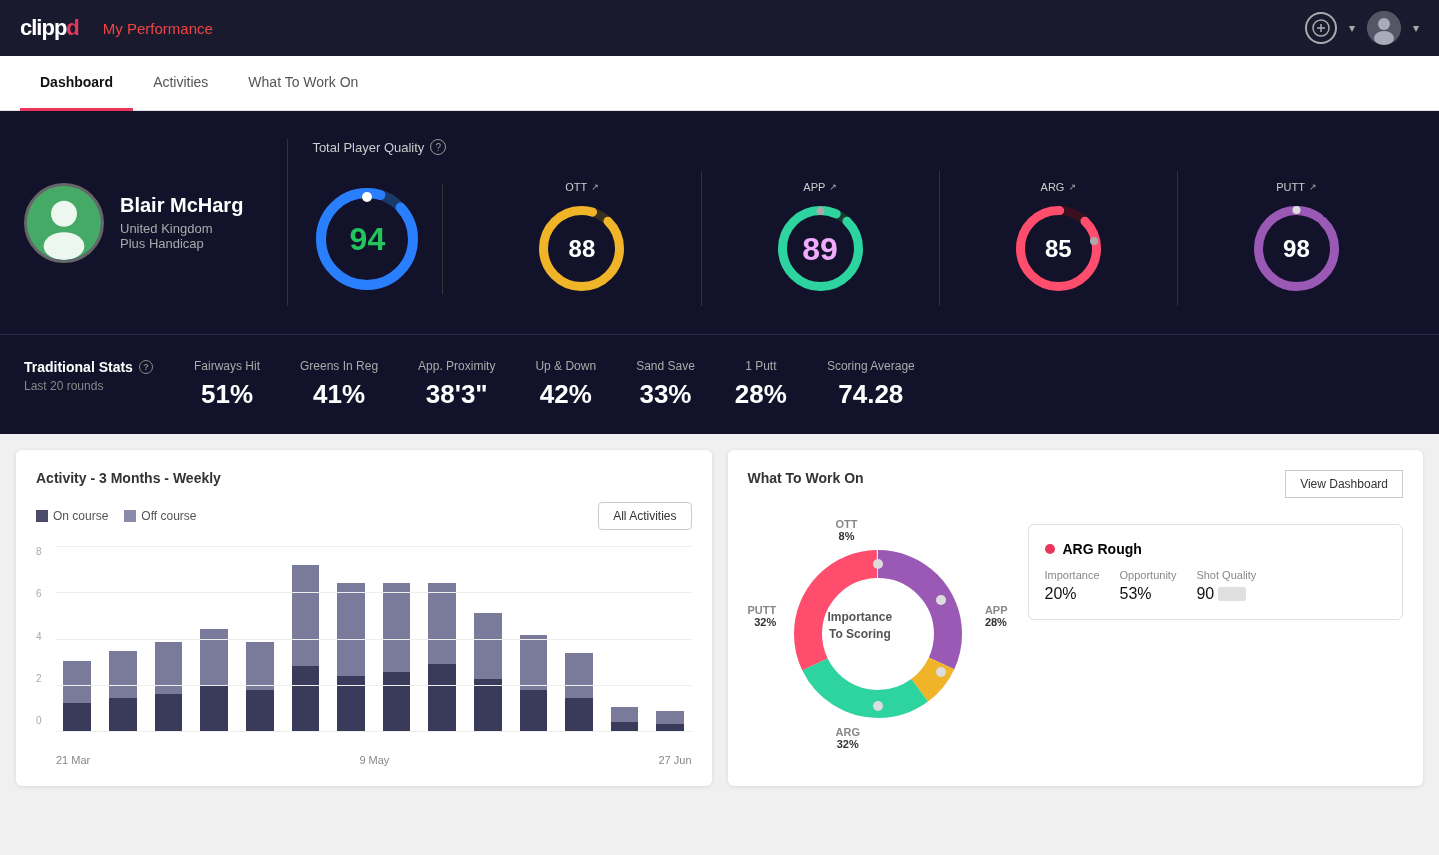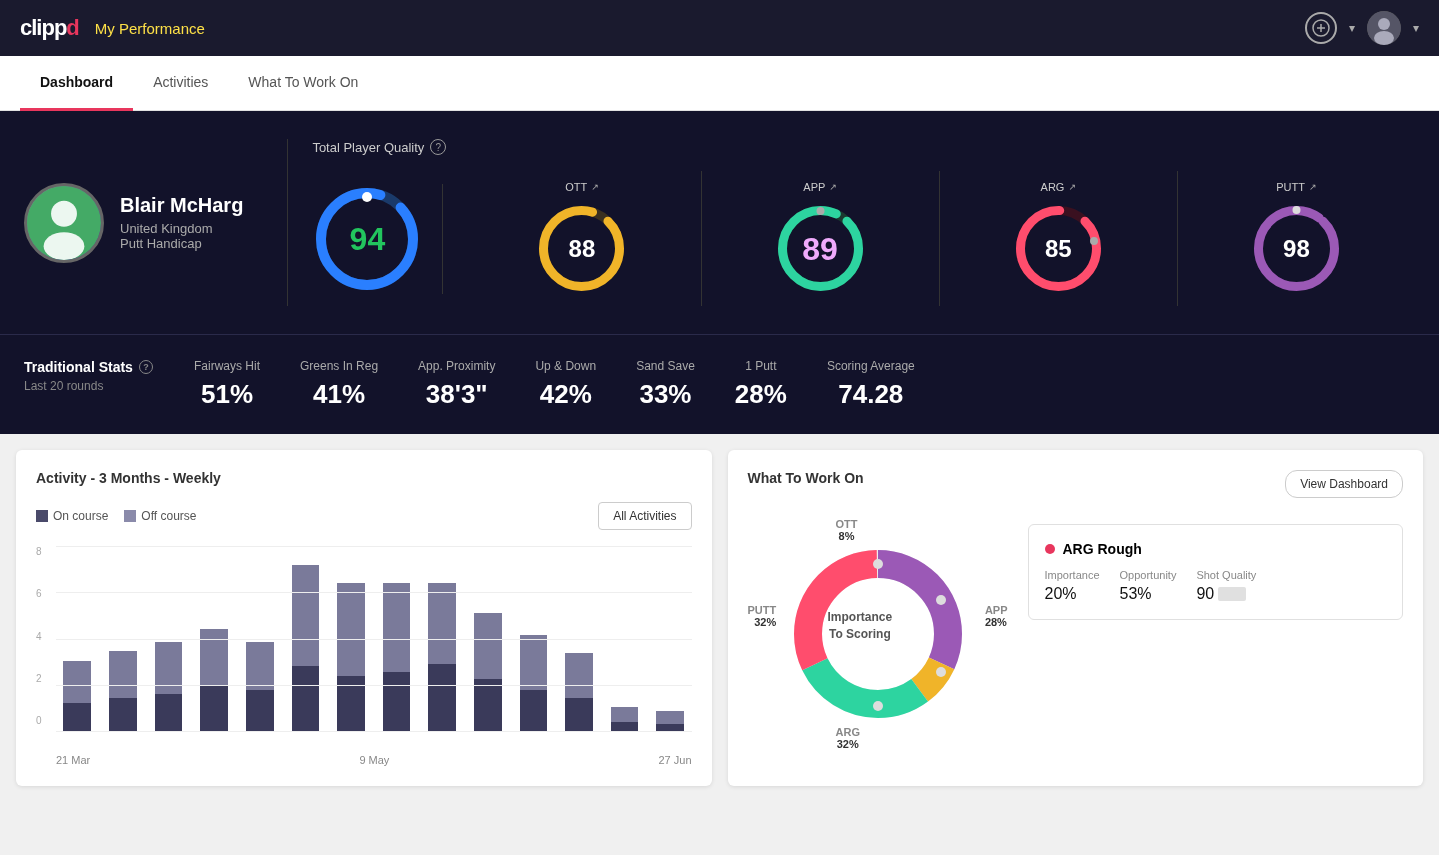--- a/index.html
+++ b/index.html
@@ -9,21 +9,21 @@
     .top-nav {
       background: #1a1a2e;
       display: flex;
       align-items: center;
       padding: 0 20px;
       height: 56px;
       justify-content: space-between;
     }
     .logo { color: #e8365d; font-size: 22px; font-weight: 700; letter-spacing: -1px; }
     .logo span { color: #fff; }
-    .nav-title { color: #fde047; font-size: 15px; margin-left: 16px; }
+    .nav-title { color: #ef4444; font-size: 15px; margin-left: 24px; }
     .nav-left { display: flex; align-items: center; }
     .nav-right { display: flex; align-items: center; gap: 12px; }
     .nav-add-btn { 
       width: 32px; height: 32px; border-radius: 50%; border: 2px solid #aaa; 
       color: #aaa; display: flex; align-items: center; justify-content: center; 
       font-size: 16px; cursor: pointer; background: transparent;
     }
     .nav-avatar { 
       width: 34px; height: 34px; border-radius: 50%; background: #555; 
       overflow: hidden; display: flex; align-items: center; justify-content: center; 
@@ -104,21 +104,21 @@
     .legend-dot.oncourse { background: #4a4a6a; }
     .legend-dot.offcourse { background: #8a8aaa; }
     .all-activities-btn {
       padding: 6px 14px; border: 1px solid #ccc; border-radius: 4px;
       font-size: 12px; color: #333; cursor: pointer; background: #fff;
     }
 
     
     .wtw-header { display: flex; justify-content: space-between; align-items: center; margin-bottom: 16px; }
     .view-dashboard-btn {
-      padding: 6px 14px; border: 1px solid #ccc; border-radius: 12px;
+      padding: 6px 14px; border: 1px solid #ccc; border-radius: 0;
       font-size: 12px; color: #333; cursor: pointer; background: #fff;
     }
     .wtw-content { display: flex; gap: 20px; }
 
     .info-card { 
       border: 1px solid #e0e0e0; border-radius: 6px; padding: 16px; flex: 1;
       display: flex; flex-direction: column; gap: 12px;
     }
     .info-card-title { display: flex; align-items: center; gap: 8px; font-size: 14px; font-weight: 600; }
     .dot-indicator { width: 10px; height: 10px; border-radius: 50%; background: #e8365d; }
@@ -174,21 +174,21 @@
       <div class="player-avatar">
         <svg width="80" height="80" viewBox="0 0 80 80">
             <circle cx="40" cy="40" r="40" fill="#4a6"></circle>
             <circle cx="40" cy="30" r="14" fill="#fff" opacity="0.9"></circle>
             <ellipse cx="40" cy="65" rx="22" ry="15" fill="#fff" opacity="0.9"></ellipse>
           </svg>
       </div>
       <div class="player-info">
         <div class="player-name">Blair McHarg</div>
         <div class="player-country">United Kingdom</div>
-        <div class="player-handicap">Putt Handicap</div>
+        <div class="player-handicap">Plus Handicap</div>
       </div>
     </div>
 
     <div style="flex:1;padding-left:24px;border-left:1px solid #333;">
       <div class="tpq-label">
         <span>Total Player Quality</span>
         <span class="help-icon">?</span>
       </div>
       <div style="display:flex;align-items:center;gap:0;">
 

